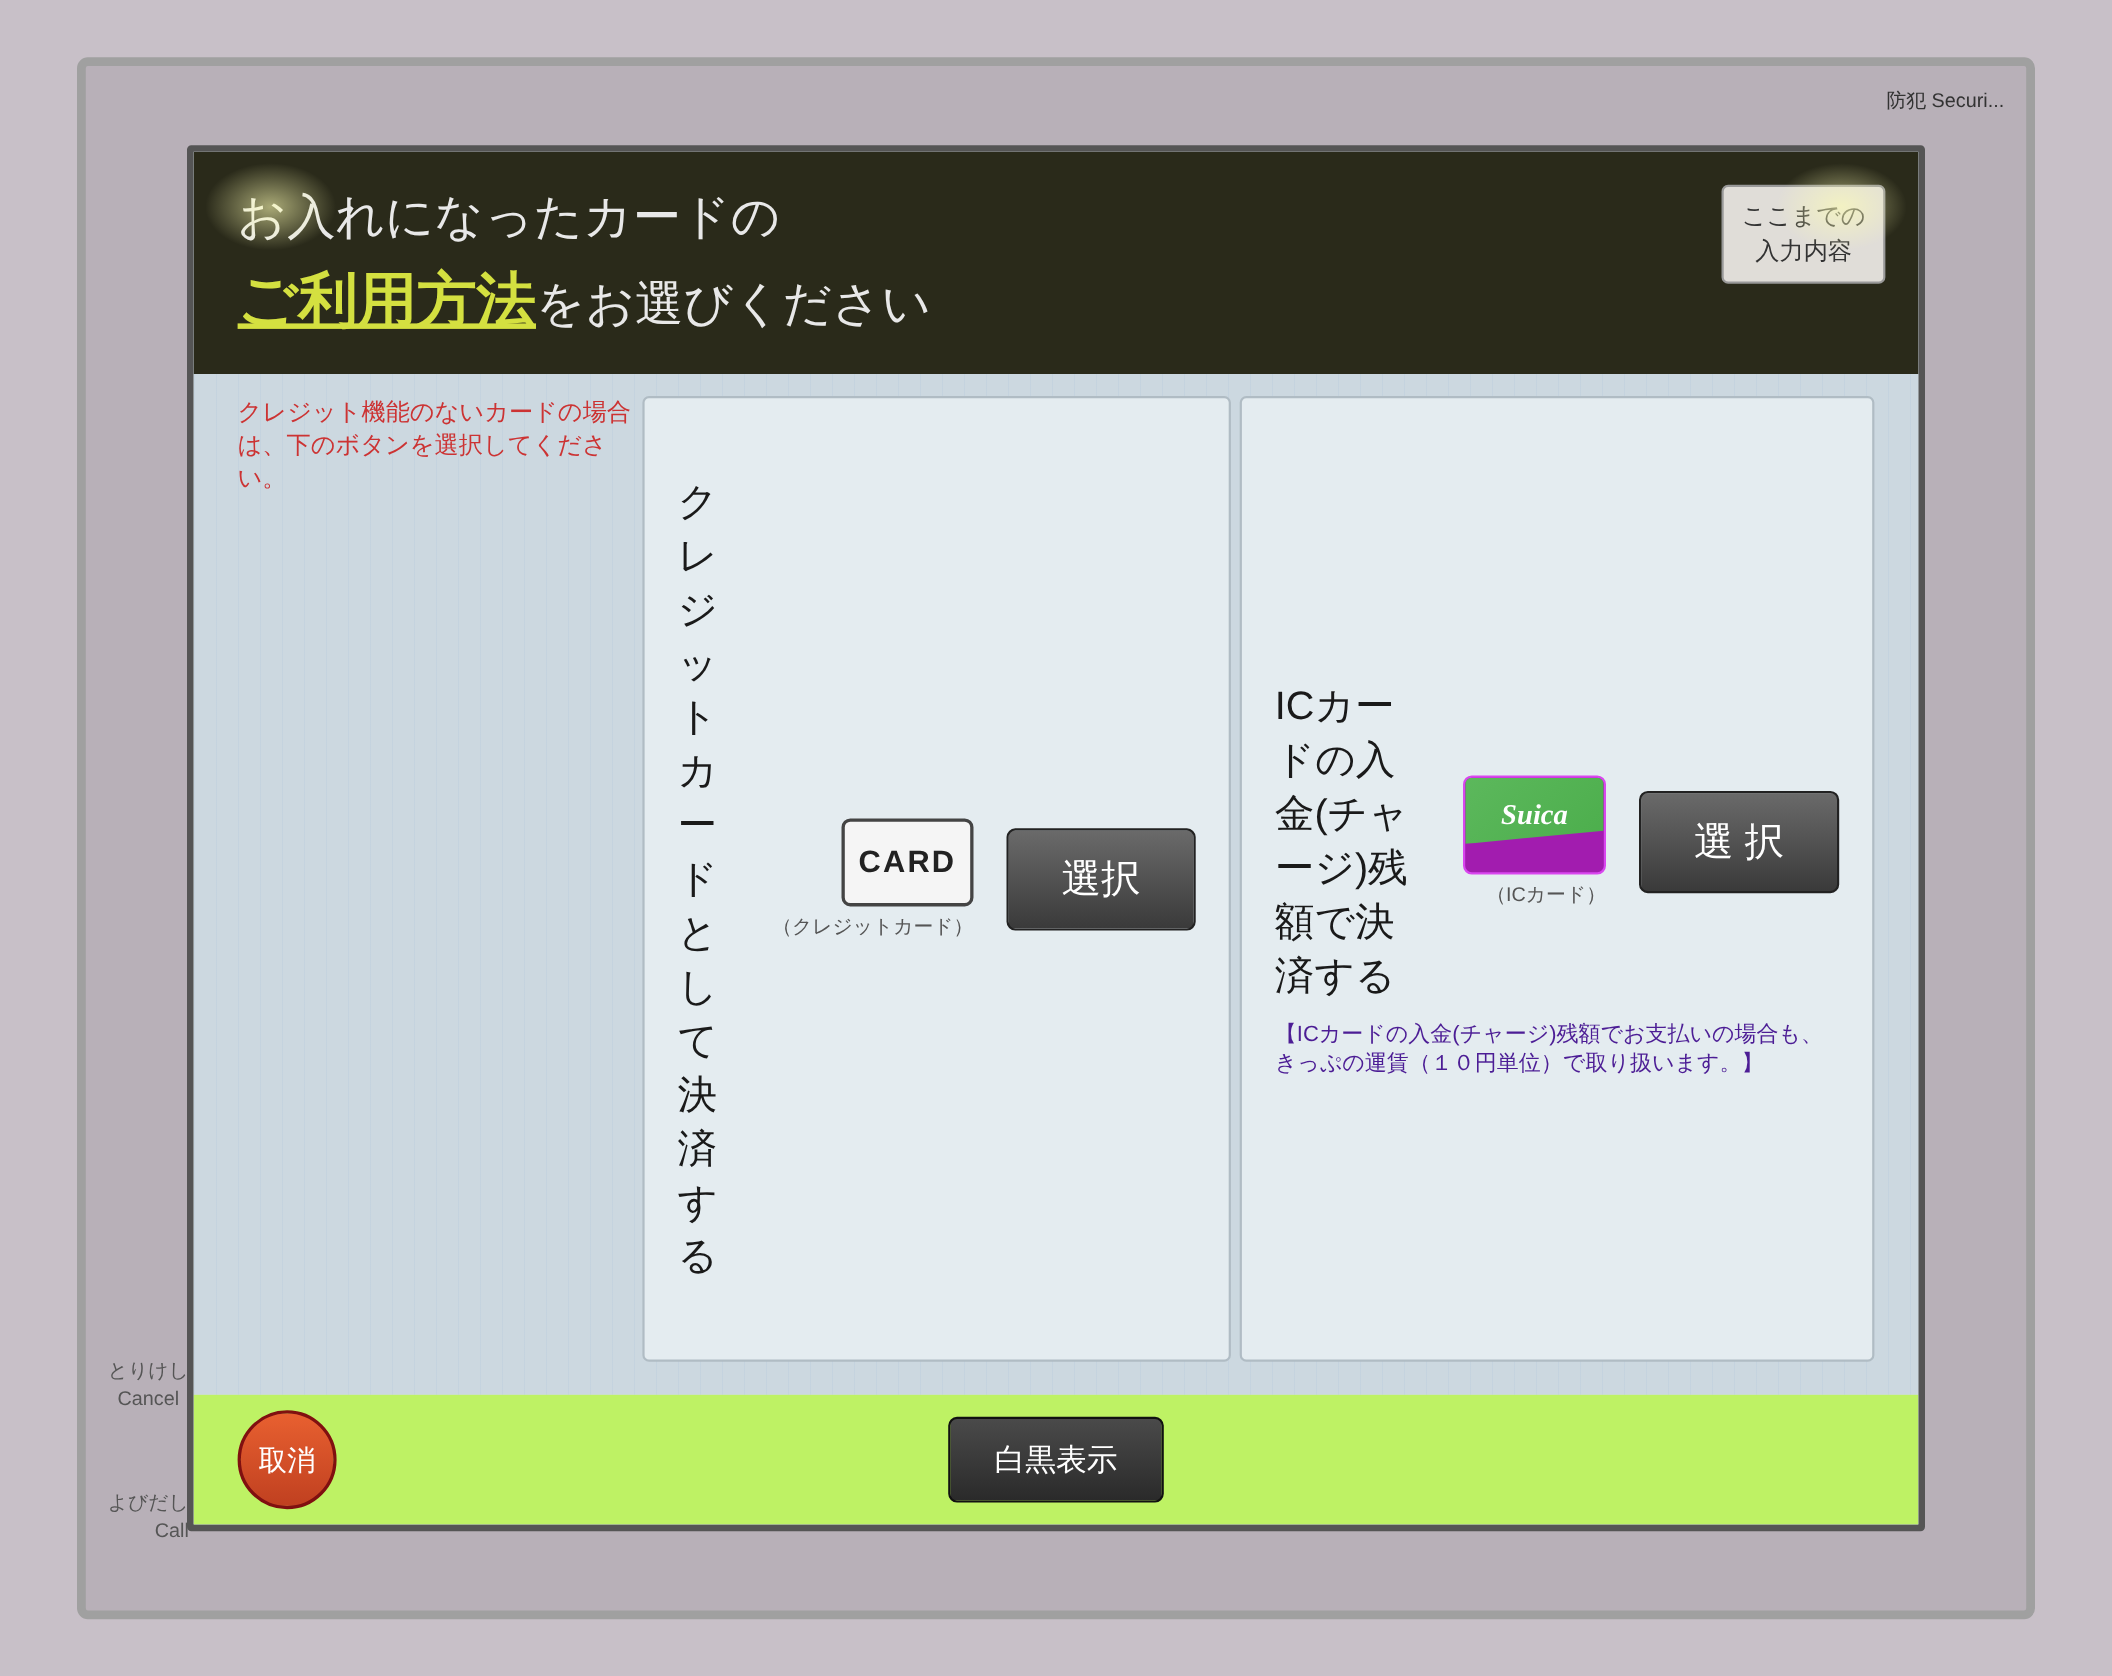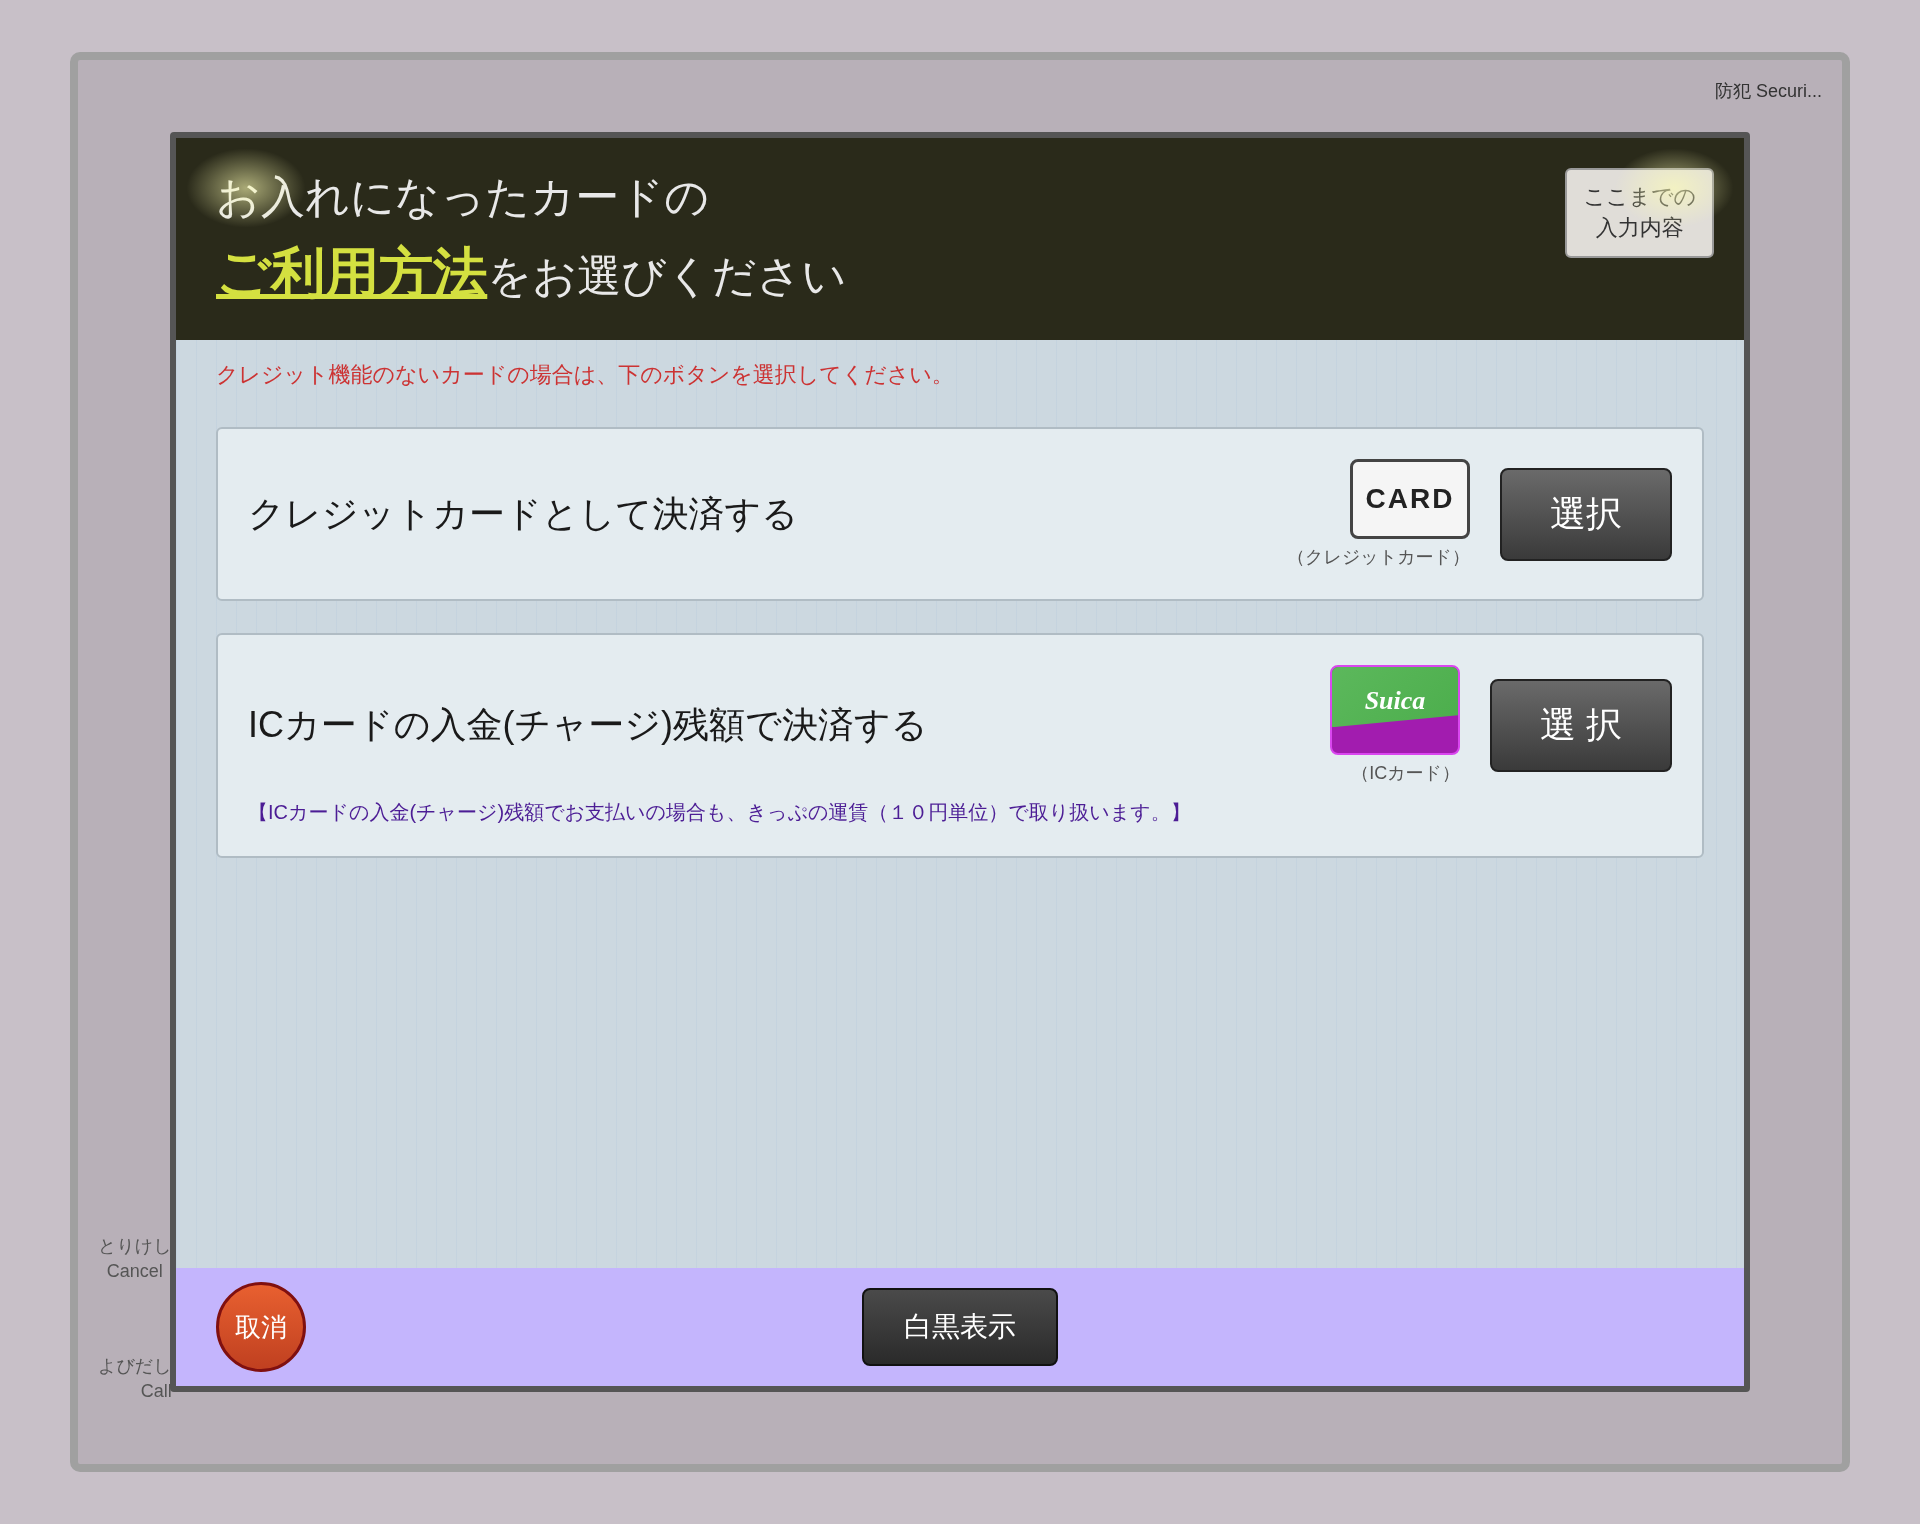--- a/index.html
+++ b/index.html
@@ -110,22 +110,22 @@
       text-align: center;
       line-height: 1.4;
       cursor: pointer;
     }
 
     .content {
       flex: 1;
       background: #ccd8e0;
       padding: 20px 40px 30px 40px;
       display: flex;
-      flex-direction: column;
-      gap: 32px;
+      flex-direction: row;
+      gap: 8px;
       background-image: repeating-linear-gradient(
         90deg,
         rgba(180, 200, 220, 0.3) 0px,
         rgba(180, 200, 220, 0.3) 1px,
         transparent 1px,
         transparent 20px
       );
     }
 
     .subtitle {
@@ -250,21 +250,21 @@
       align-items: center;
       gap: 30px;
     }
 
     .ic-note {
       color: #4c1d95;
       font-size: 20px;
     }
 
     .bottom-bar {
-      background: #c4b5fd;
+      background: #bef264;
       padding: 20px 40px;
       display: flex;
       align-items: center;
       justify-content: center;
       position: relative;
       min-height: 100px;
     }
 
     .cancel-button {
       position: absolute;

